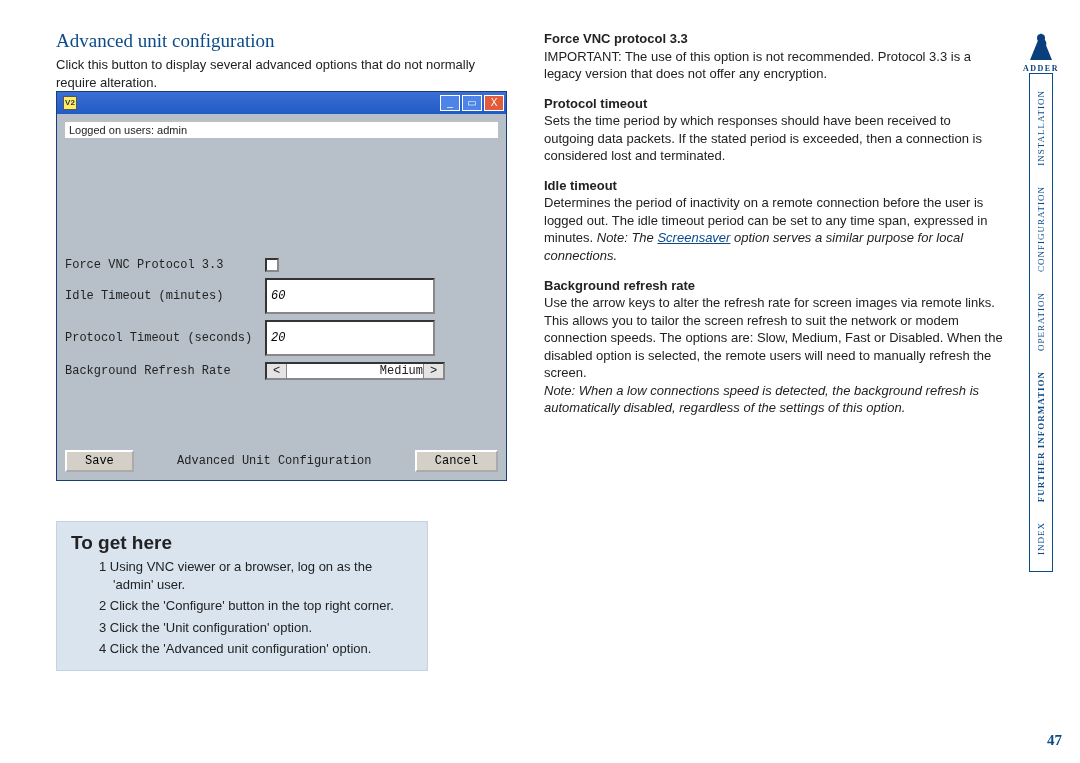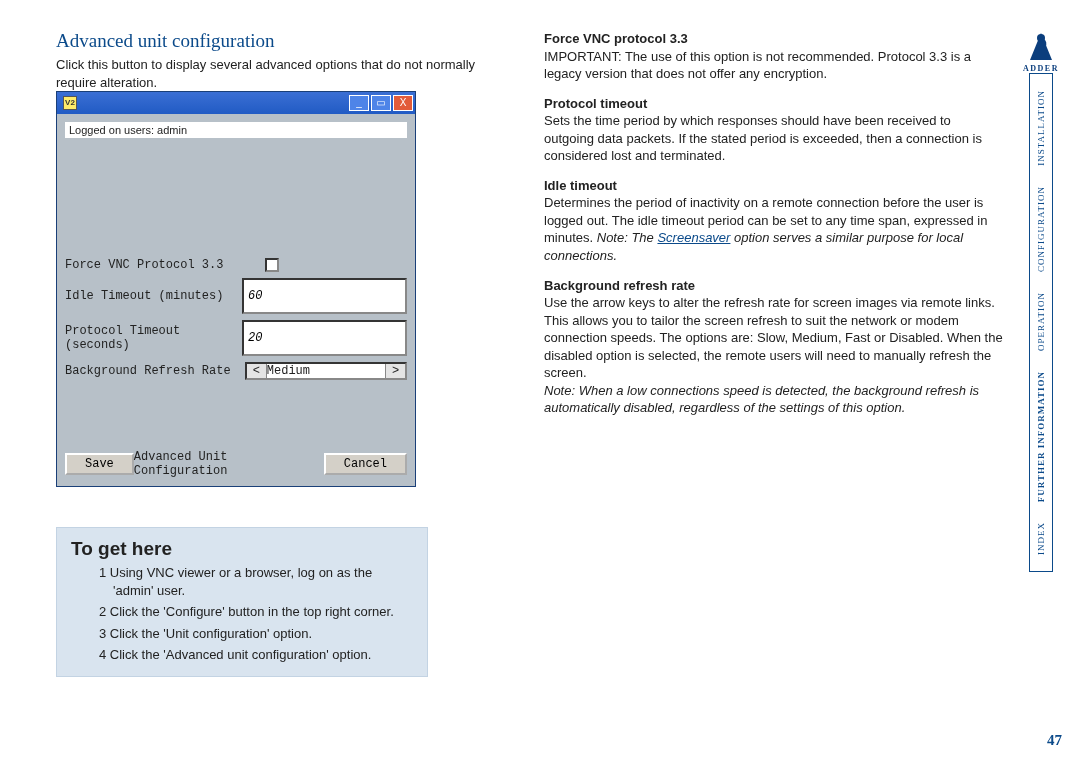--- a/index.html
+++ b/index.html
@@ -4,36 +4,36 @@
 <style>
   * { box-sizing: border-box; margin: 0; padding: 0; }
   body { width: 1080px; height: 763px; font-family: "Segoe UI", Arial, sans-serif; font-size: 13px; color: #222; background: #fff; position: relative; }
   .page { display: flex; padding: 30px 18px 10px 56px; gap: 48px; }
   .col-left { width: 440px; }
   .col-right { width: 460px; }
   h2.title { font-family: Georgia, serif; font-weight: normal; font-size: 19px; color: #0b4a8a; margin-bottom: 4px; }
   .intro { line-height: 1.35; margin-bottom: 0; }
 
   
-  .win { width: 360px; border: 1px solid #1a3f78; background: #84cc16; box-shadow: 0 0 0 1px #9bb7dd inset; }
+  .win { width: 451px; border: 1px solid #1a3f78; background: #84cc16; box-shadow: 0 0 0 1px #9bb7dd inset; }
   .win-titlebar { height: 22px; background: linear-gradient(#3b6fd4,#215bc4); display: flex; align-items: center; justify-content: flex-end; padding: 0 2px; gap: 2px; }
   .win-icon { width: 14px; height: 14px; background: #ffec6a; border: 1px solid #555; margin-right: auto; margin-left: 4px; font-size: 8px; line-height: 12px; text-align: center; color: #333; font-weight: bold; }
   .tb-btn { width: 20px; height: 16px; border: 1px solid #fff; background: #4e84e8; font-size: 10px; color: #fff; text-align: center; line-height: 14px; }
   .tb-close { background: #e25b3a; }
   .win-body { background: #b7c0c8; padding: 8px; }
   .term-line { font-family: Liberation Sans, sans-serif; font-size: 11px; background: #fff; padding: 2px 4px; margin-bottom: 120px; }
   .form-row { display: flex; align-items: center; font-family: "Courier New", monospace; font-size: 12px; margin: 6px 0; }
   .form-row .lbl { width: 200px; }
   .chk { width: 14px; height: 14px; border: 2px inset #888; background: #fff; }
   .txtfield { width: 170px; background: #fff; border: 2px inset #888; padding: 16px 4px; font-family: inherit; font-size: 12px; height: 18px; font-style: italic; }
   .spinner { display: flex; width: 180px; border: 2px inset #888; background: #fff; height: 18px; }
   .spinner .arrow { width: 20px; text-align: center; font-family: "Courier New", monospace; font-size: 12px; line-height: 14px; background: #e4e4e4; border-left: 1px solid #888; border-right: 1px solid #888; cursor: pointer; }
   .spinner .arrow:first-child { border-left: none; }
   .spinner .arrow:last-child { border-right: none; }
-  .spinner .val { flex: 1; text-align: left; font-family: "Courier New", monospace; font-size: 12px; line-height: 14px; }
+  .spinner .val { flex: 1; text-align: right; font-family: "Courier New", monospace; font-size: 12px; line-height: 14px; }
   .btn-row { display: flex; justify-content: space-between; align-items: center; margin-top: 70px; }
   .btn3d { font-family: Liberation Mono, monospace; font-size: 12px; background: #d4d0c8; border: 2px outset #fff; padding: 2px 18px; }
   .btn-center { font-family: "Courier New", monospace; font-size: 12px; }
 
   
   .togethere { background: #d9e4ef; border: 1px solid #c3d3e3; padding: 10px 14px; margin-top: 40px; width: 372px; }
   .togethere h4 { font-size: 19px; font-weight: bold; margin-bottom: 2px; }
   .togethere ol { list-style: none; }
   .togethere li { padding: 2px 0 2px 14px; text-indent: -14px; line-height: 1.35; margin-left: 28px; }
 

